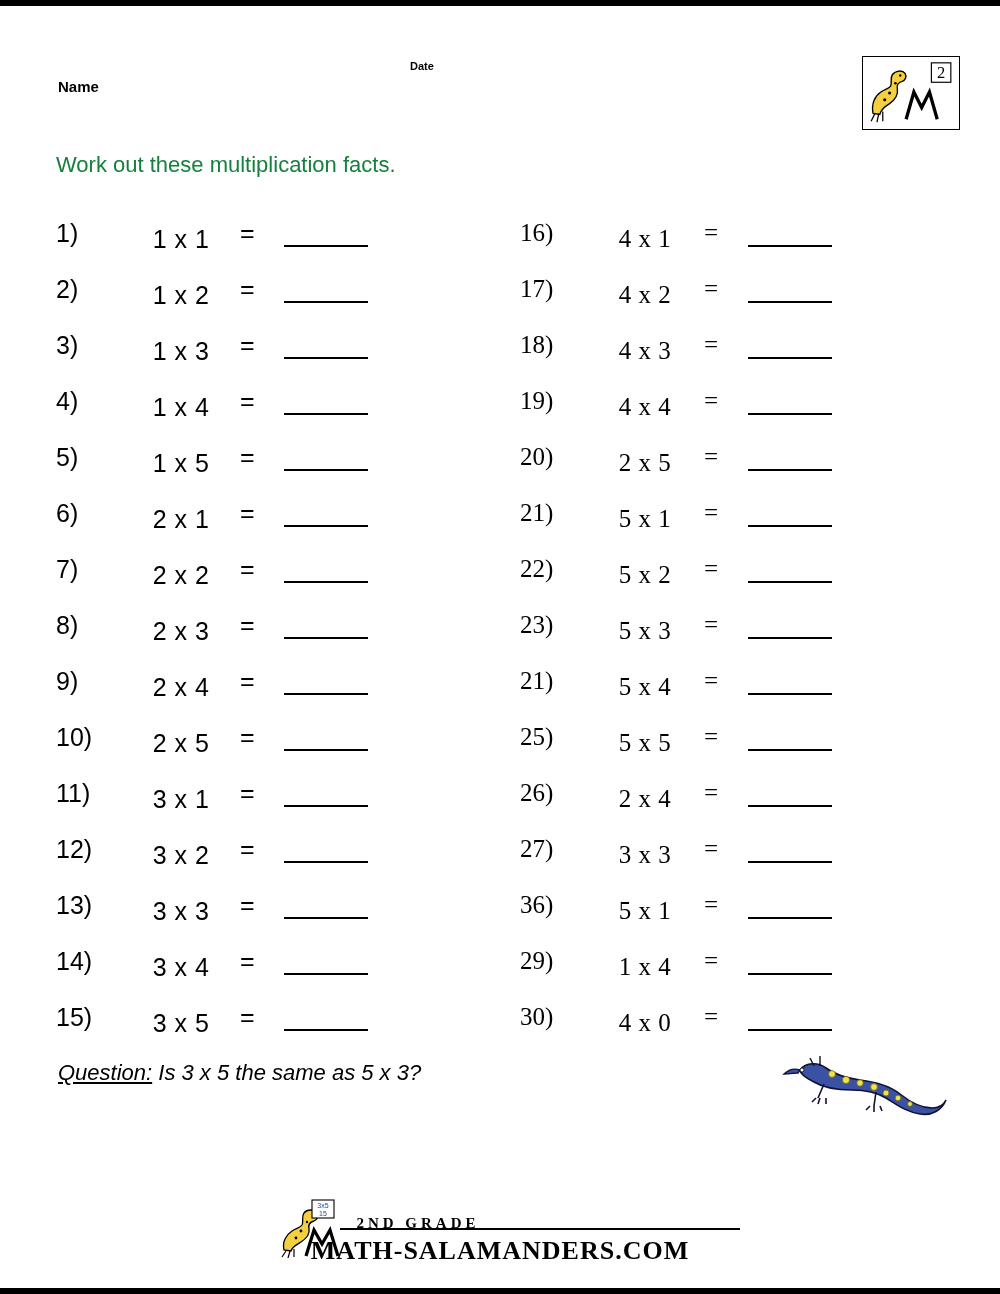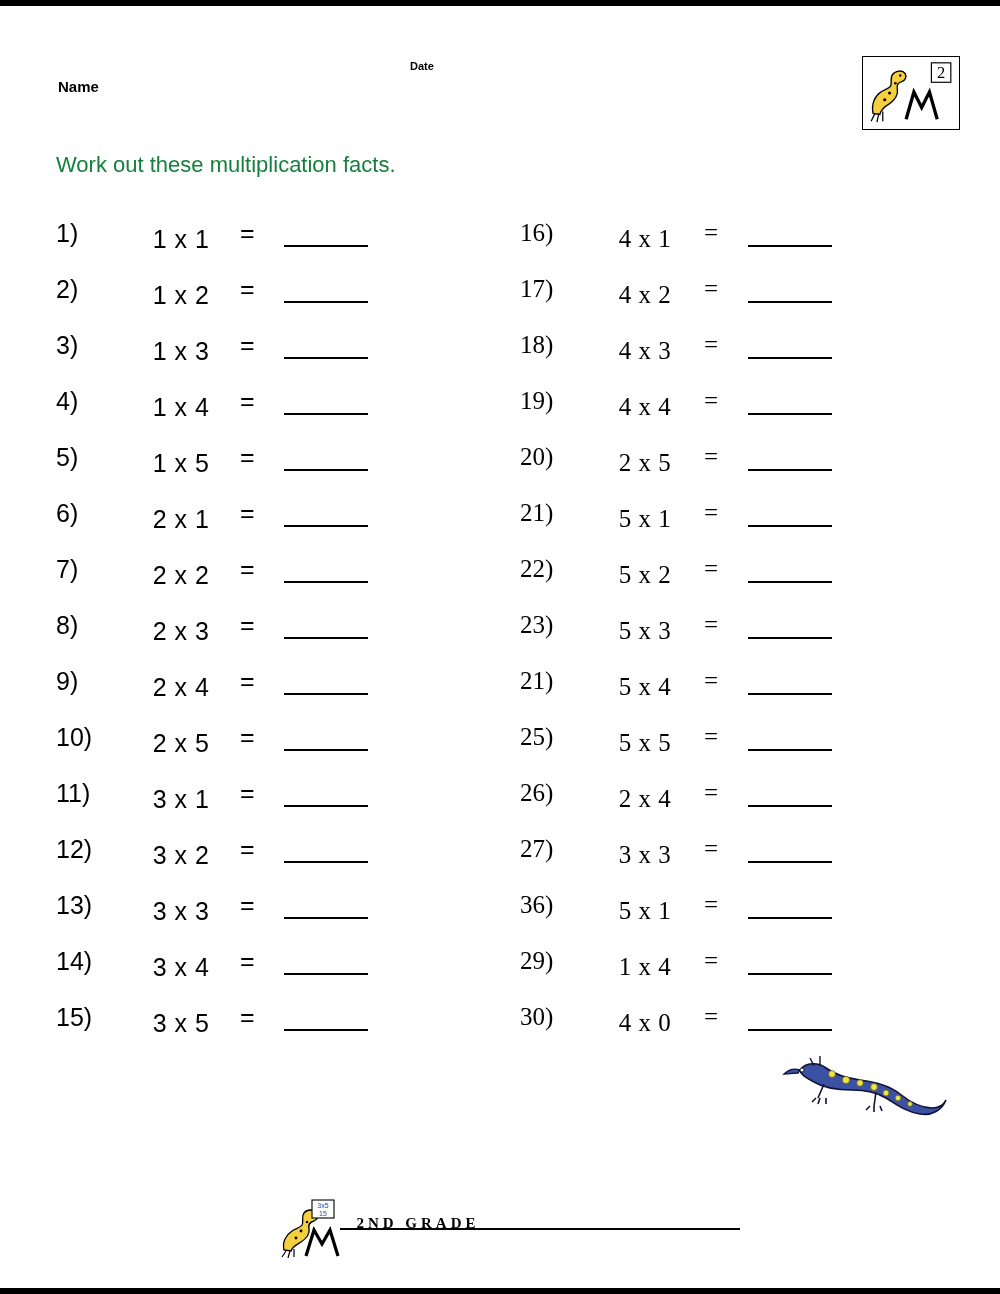--- a/index.html
+++ b/index.html
@@ -386,20 +386,23 @@
       <div class="q-row">
         <span class="q-num">30)</span>
         <span class="q-expr">4 x 0</span>
         <span class="q-eq">=</span>
         <span class="q-blank"></span>
       </div>
     </div>
 
   </div>
 
+  <div class="question-line">
+    <span class="q-word">Question:</span><span> Is 3 x 5 the same as 5 x 3?</span>
+  </div>
 
   <div class="lizard-big">
     <svg viewBox="0 0 170 90" width="170" height="90">
       <path d="M20 30 C26 22 38 22 46 28 C54 34 66 38 80 40 C96 42 110 46 120 54 C130 62 140 68 152 68 C160 68 164 64 166 60 C162 70 152 76 140 74 C126 72 116 64 106 58 C96 52 84 50 72 50 C58 50 44 48 34 42 C26 38 20 34 20 30 Z" fill="#3b52a4" stroke="#111133" stroke-width="1.6"></path>
       <path d="M20 30 C14 28 8 30 4 34 C10 34 14 33 18 33 Z" fill="#3b52a4" stroke="#111133" stroke-width="1.4"></path>
       <circle cx="22" cy="30" r="2" fill="#ffffff" stroke="#000" stroke-width="0.8"></circle>
       <g fill="#f2e24a" stroke="#6a6a1a" stroke-width="0.8">
         <circle cx="52" cy="34" r="3.4"></circle>
         <circle cx="66" cy="40" r="3.6"></circle>
         <circle cx="80" cy="43" r="3.2"></circle>
@@ -422,15 +425,16 @@
       <circle cx="31" cy="26" r="1.2" fill="#000"></circle>
       <path d="M10 55 L6 61 M14 55 L12 62 M18 53 L18 61" stroke="#000" stroke-width="1.2" fill="none"></path>
       <path d="M30 60 L38 34 L46 48 L54 34 L62 60" fill="none" stroke="#000000" stroke-width="3.2"></path>
       <rect x="36" y="4" width="22" height="18" fill="#ffffff" stroke="#000000" stroke-width="1.1"></rect>
       <text x="47" y="12" font-size="7" font-family="Liberation Sans, sans-serif" text-anchor="middle" fill="#1a4fa0">3x5</text>
       <text x="47" y="20" font-size="7" font-family="Liberation Sans, sans-serif" text-anchor="middle" fill="#1a4fa0">15</text>
     </svg>
   </div>
   <div class="footer-line"></div>
   <div class="footer-grade">2ND GRADE</div>
+  <div class="footer-site">MATH-SALAMANDERS.COM</div>
 
   <div class="bottom-rule"></div>
 </div>
 
 </body></html>

